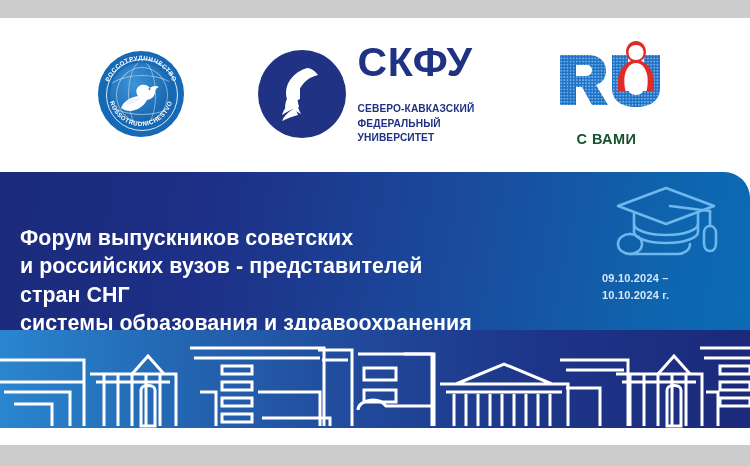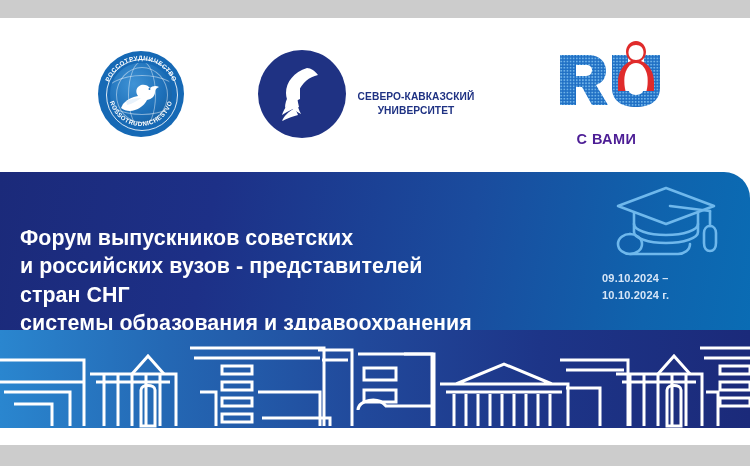--- a/index.html
+++ b/index.html
@@ -54,33 +54,33 @@
     width:88px;height:88px;border-radius:50%;
     background:#1f3283;position:relative;flex:0 0 auto;
   }
   .skfu-mark svg{position:absolute;left:18px;top:16px;}
   .skfu-text{display:flex;flex-direction:column;justify-content:center;}
   .skfu-abbr{
     font-size:41px;font-weight:700;color:#1f3283;letter-spacing:.5px;line-height:.98;
   }
   .skfu-sub{
     margin-top:20px;font-size:10.2px;font-weight:700;color:#1f3283;
-    line-height:1.42;letter-spacing:.1px;text-align:center;
+    line-height:1.42;letter-spacing:.1px;
   }
 
   
   .ru{position:relative;width:116px;height:110px;flex:0 0 auto;}
   .ru svg{position:absolute;left:0;top:0;}
   .ru-cap1{
     position:absolute;left:0;top:72px;width:116px;text-align:center;
     font-size:19.5px;font-weight:700;color:#1f6fc4;letter-spacing:.4px;
   }
   .ru-cap2{
     position:absolute;left:0;top:92px;width:116px;text-align:center;
-    font-size:14.5px;font-weight:700;color:#4c1d95;letter-spacing:.4px;
+    font-size:14.5px;font-weight:700;color:#14532d;letter-spacing:.4px;
   }
 
   
   .banner{
     position:absolute;left:0;top:172px;width:750px;height:158px;
     background:linear-gradient(100deg,#1b2a7a 0%,#1d3087 28%,#1a4c9e 62%,#0f63ad 86%,#0a6cb4 100%);
     border-top-right-radius:26px;
     overflow:hidden;
   }
   .banner-title{
@@ -147,22 +147,24 @@
         <div class="skfu-mark">
           <svg width="54" height="58" viewBox="0 0 54 58">
             <path d="M31 2 C18 6 10 16 10 27 C10 36 16 44 25 48
                      C21 41 20 33 23 25 C26 17 33 11 42 9 C39 5 35 2 31 2 Z" fill="#ffffff"></path>
             <path d="M24 20 C14 25 9 33 9 42 C14 38 19 35 24 33 Z" fill="#ffffff"></path>
             <path d="M21 32 C13 36 8 42 6 49 C12 45 18 42 23 41 Z" fill="#ffffff"></path>
             <path d="M19 42 C12 46 8 50 6 55 C12 52 18 50 22 49 Z" fill="#ffffff"></path>
           </svg>
         </div>
         <div class="skfu-text">
+          <div class="skfu-abbr">СКФУ</div>
           <div class="skfu-sub">
             <div>СЕВЕРО-КАВКАЗСКИЙ</div>
+            <div>ФЕДЕРАЛЬНЫЙ</div>
             <div>УНИВЕРСИТЕТ</div>
           </div>
         </div>
       </div>
 
       <div class="ru">
         <svg width="116" height="76" viewBox="0 0 116 76">
           <defs>
             <pattern id="dots" width="3.1" height="3.1" patternUnits="userSpaceOnUse">
               <rect width="3.1" height="3.1" fill="#1f6fc4"></rect>

